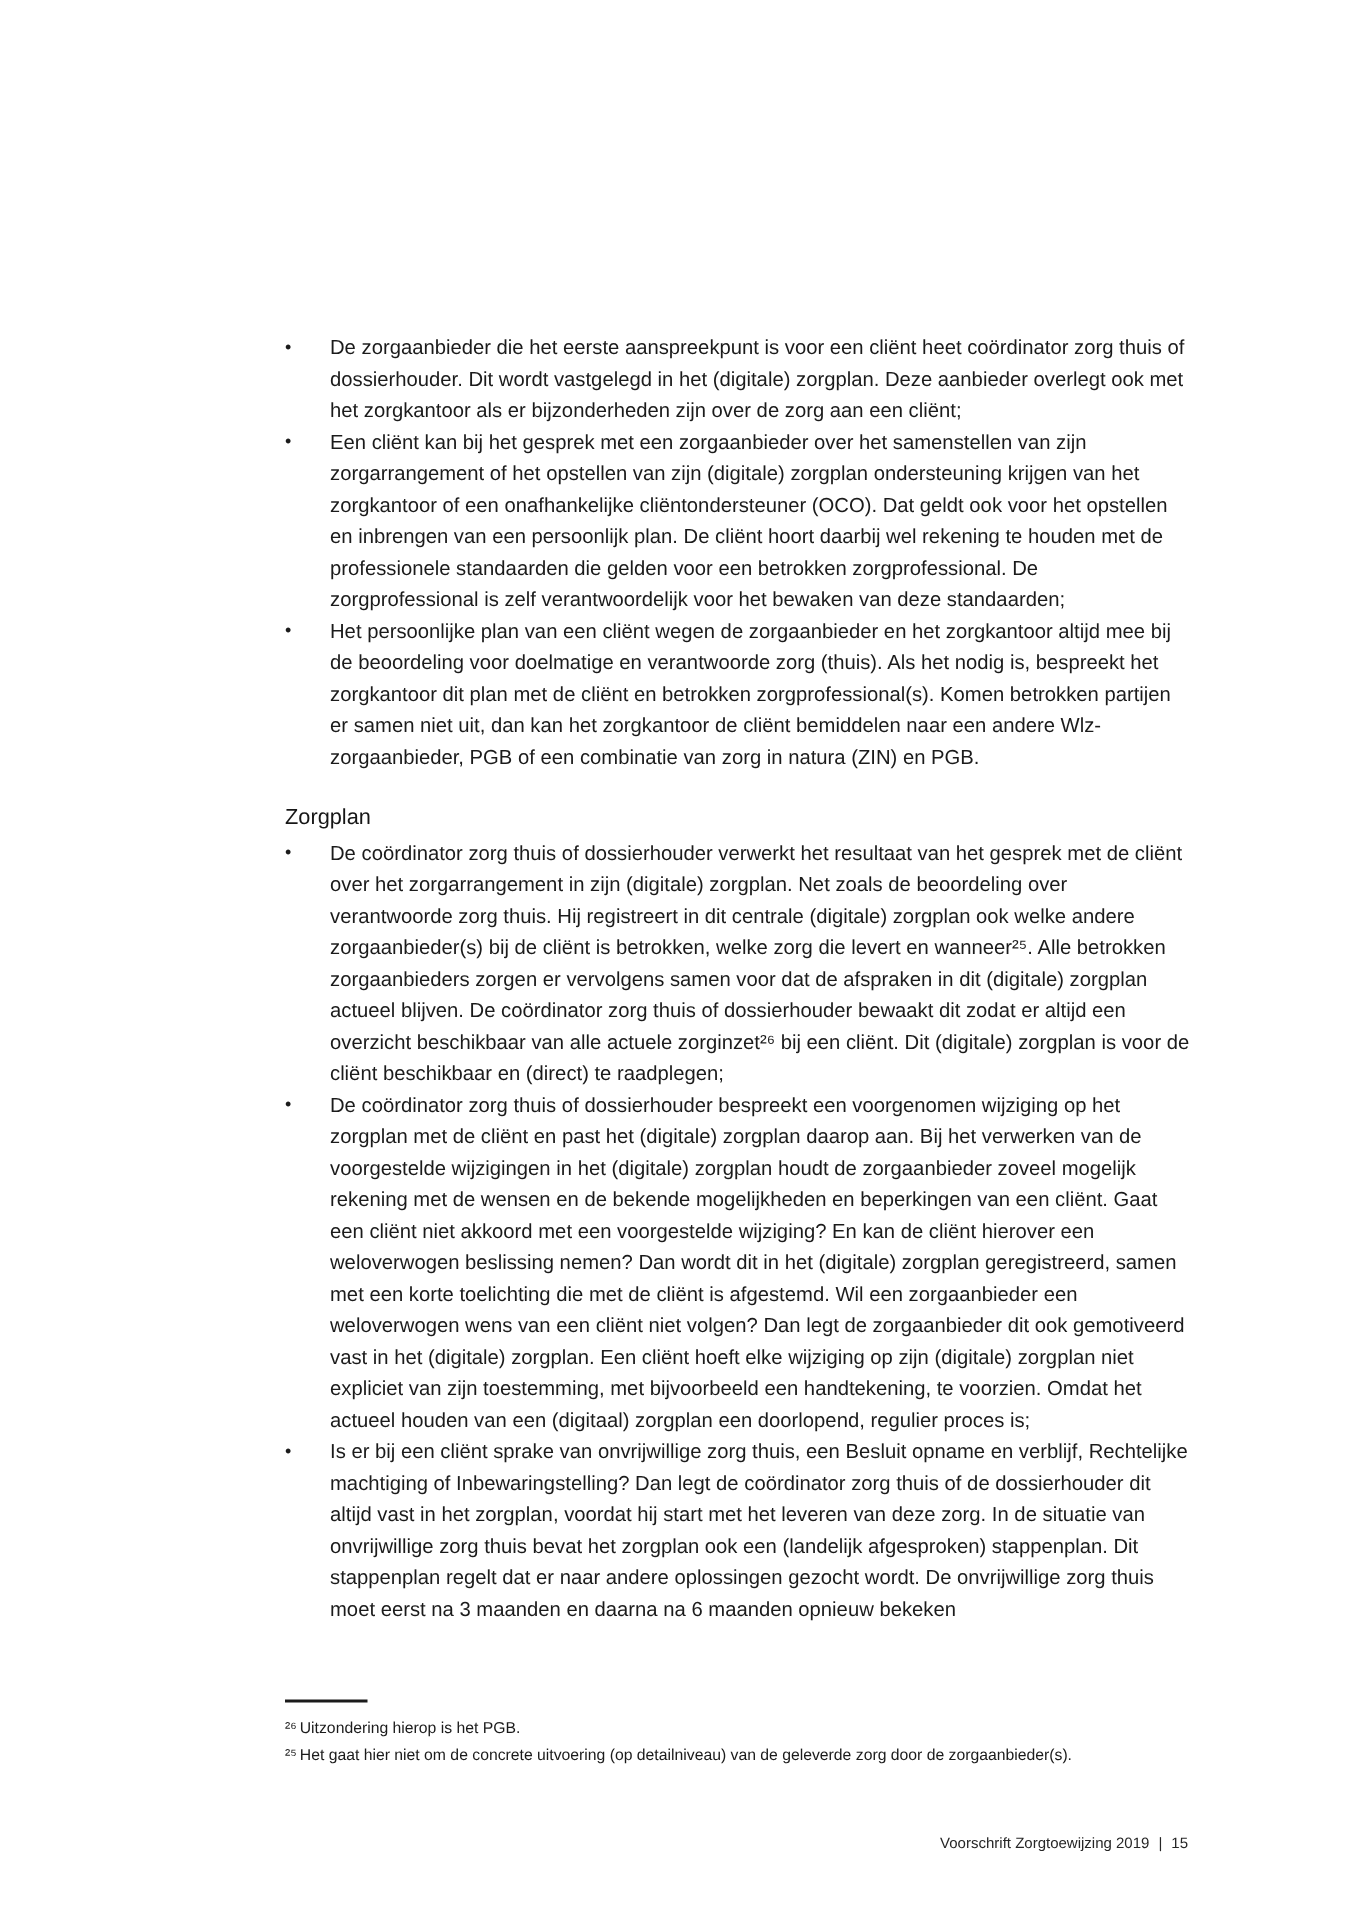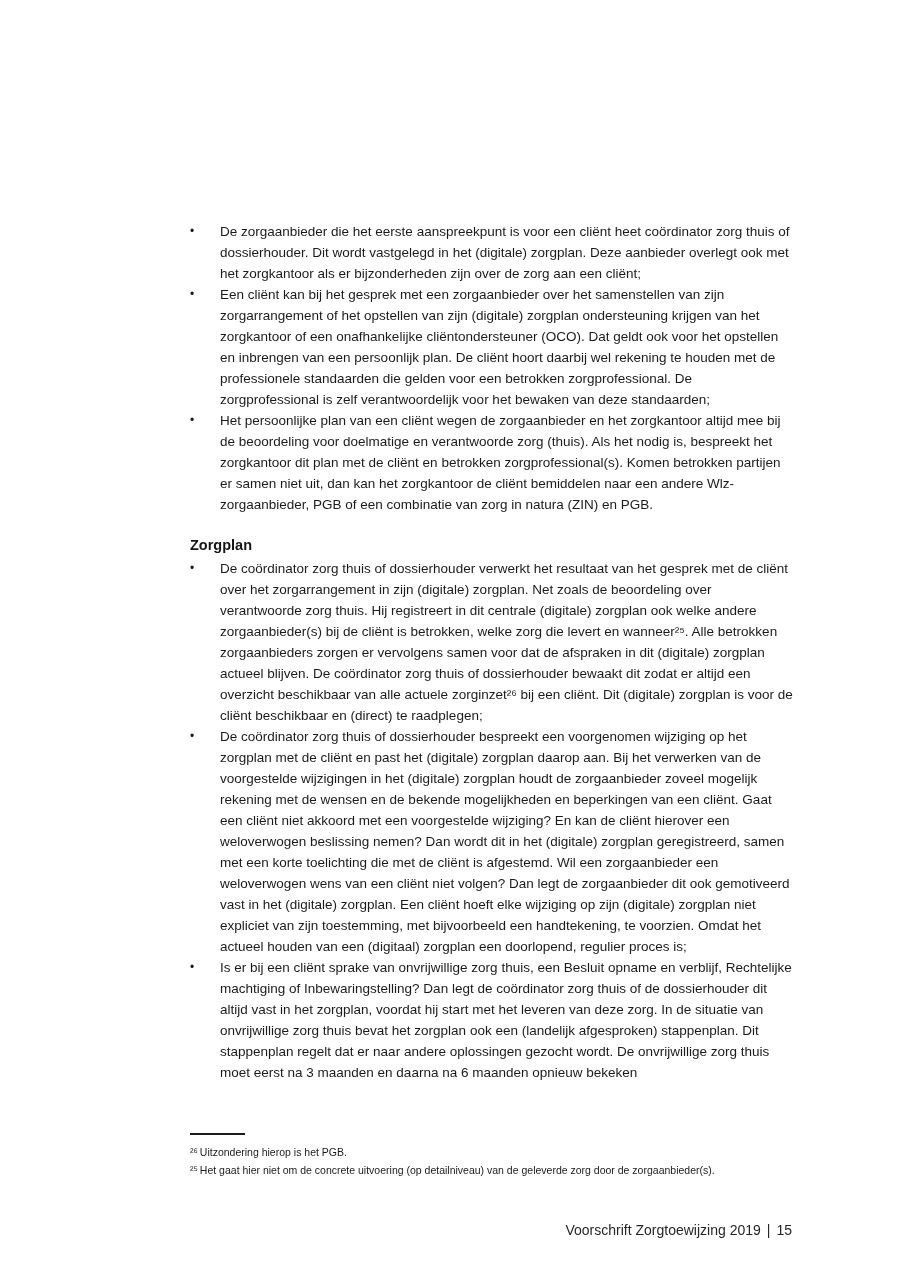--- a/index.html
+++ b/index.html
@@ -25,21 +25,21 @@
   }
   .bullet {
     flex: 0 0 30px;
     width: 30px;
     font-size: 12px;
     line-height: 21px;
   }
   .li-text { flex: 1 1 auto; }
   .section-heading {
     font-size: 14.5px;
-    font-weight: bold;
+    font-weight: normal;
     line-height: 21px;
     margin-top: 20px;
     margin-bottom: 2px;
     color: #161616;
   }
   .footnotes {
     position: absolute;
     left: 190px; top: 1133px;
     width: 604px;
   }
@@ -52,21 +52,21 @@
   .footnote {
     font-size: 10.5px;
     line-height: 17.5px;
     color: #1b1b1b;
   }
   .fn-marker { margin-right: 2px; }
   .page-footer {
     position: absolute;
     top: 1222px;
     right: 108px;
-    font-size: 14px;
+    font-size: 10px;
     line-height: 16px;
     color: #262626;
     white-space: nowrap;
   }
   .page-footer .sep { margin: 0 6px; }
 </style>
 </head>
 <body>
 
 <div class="content">

